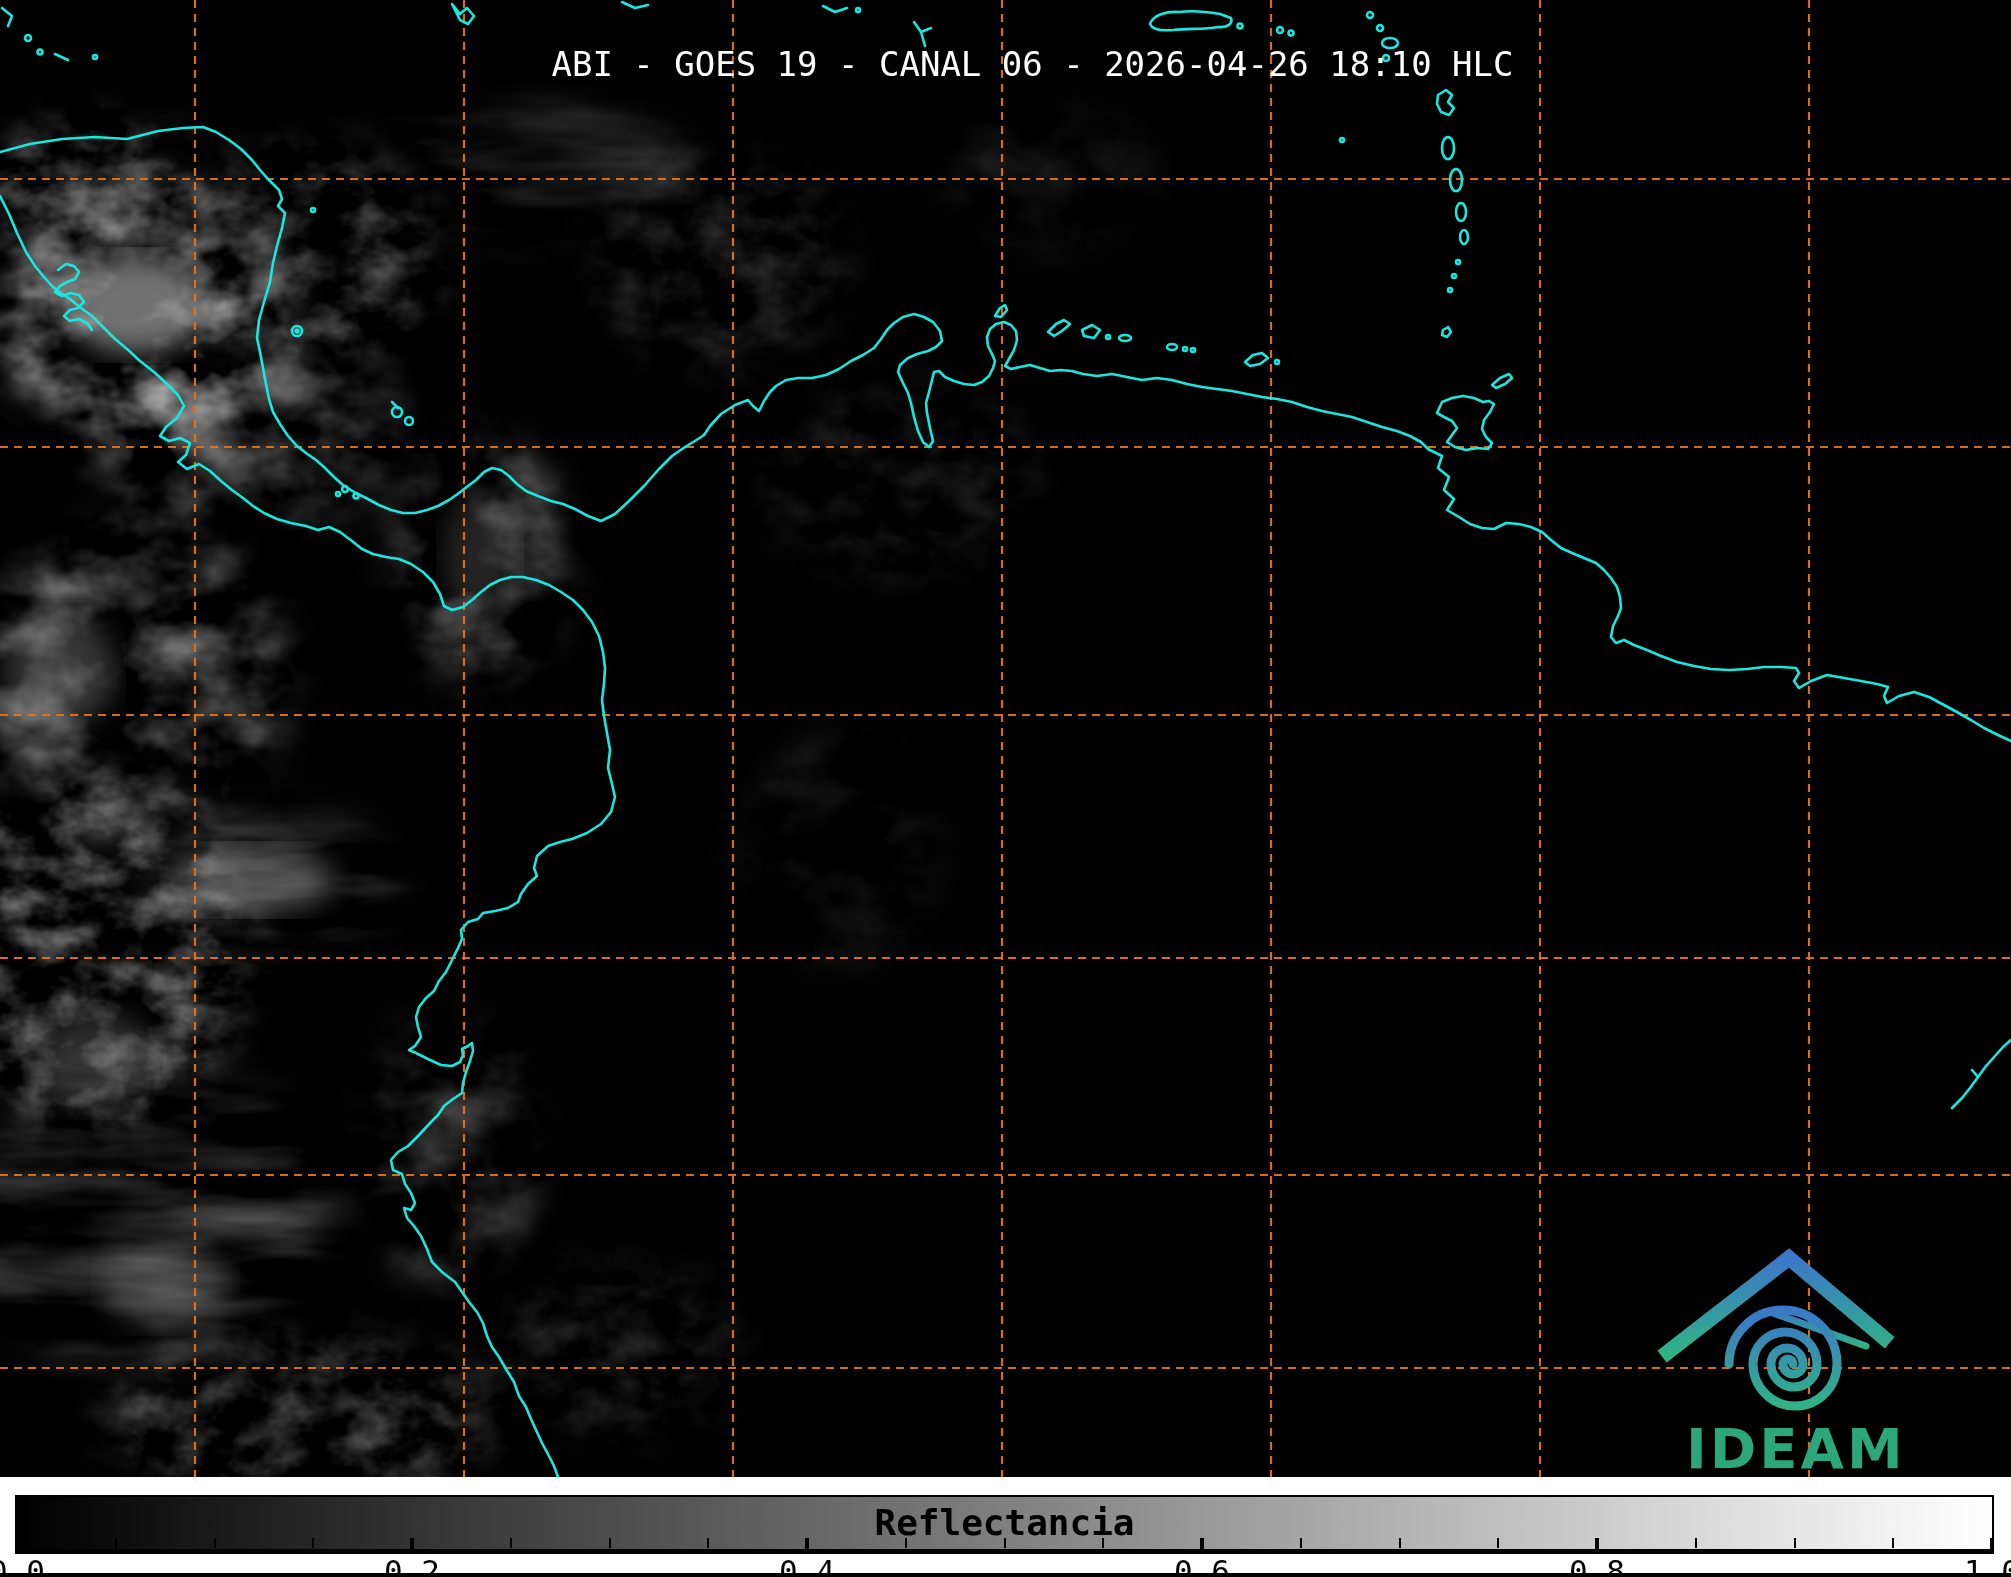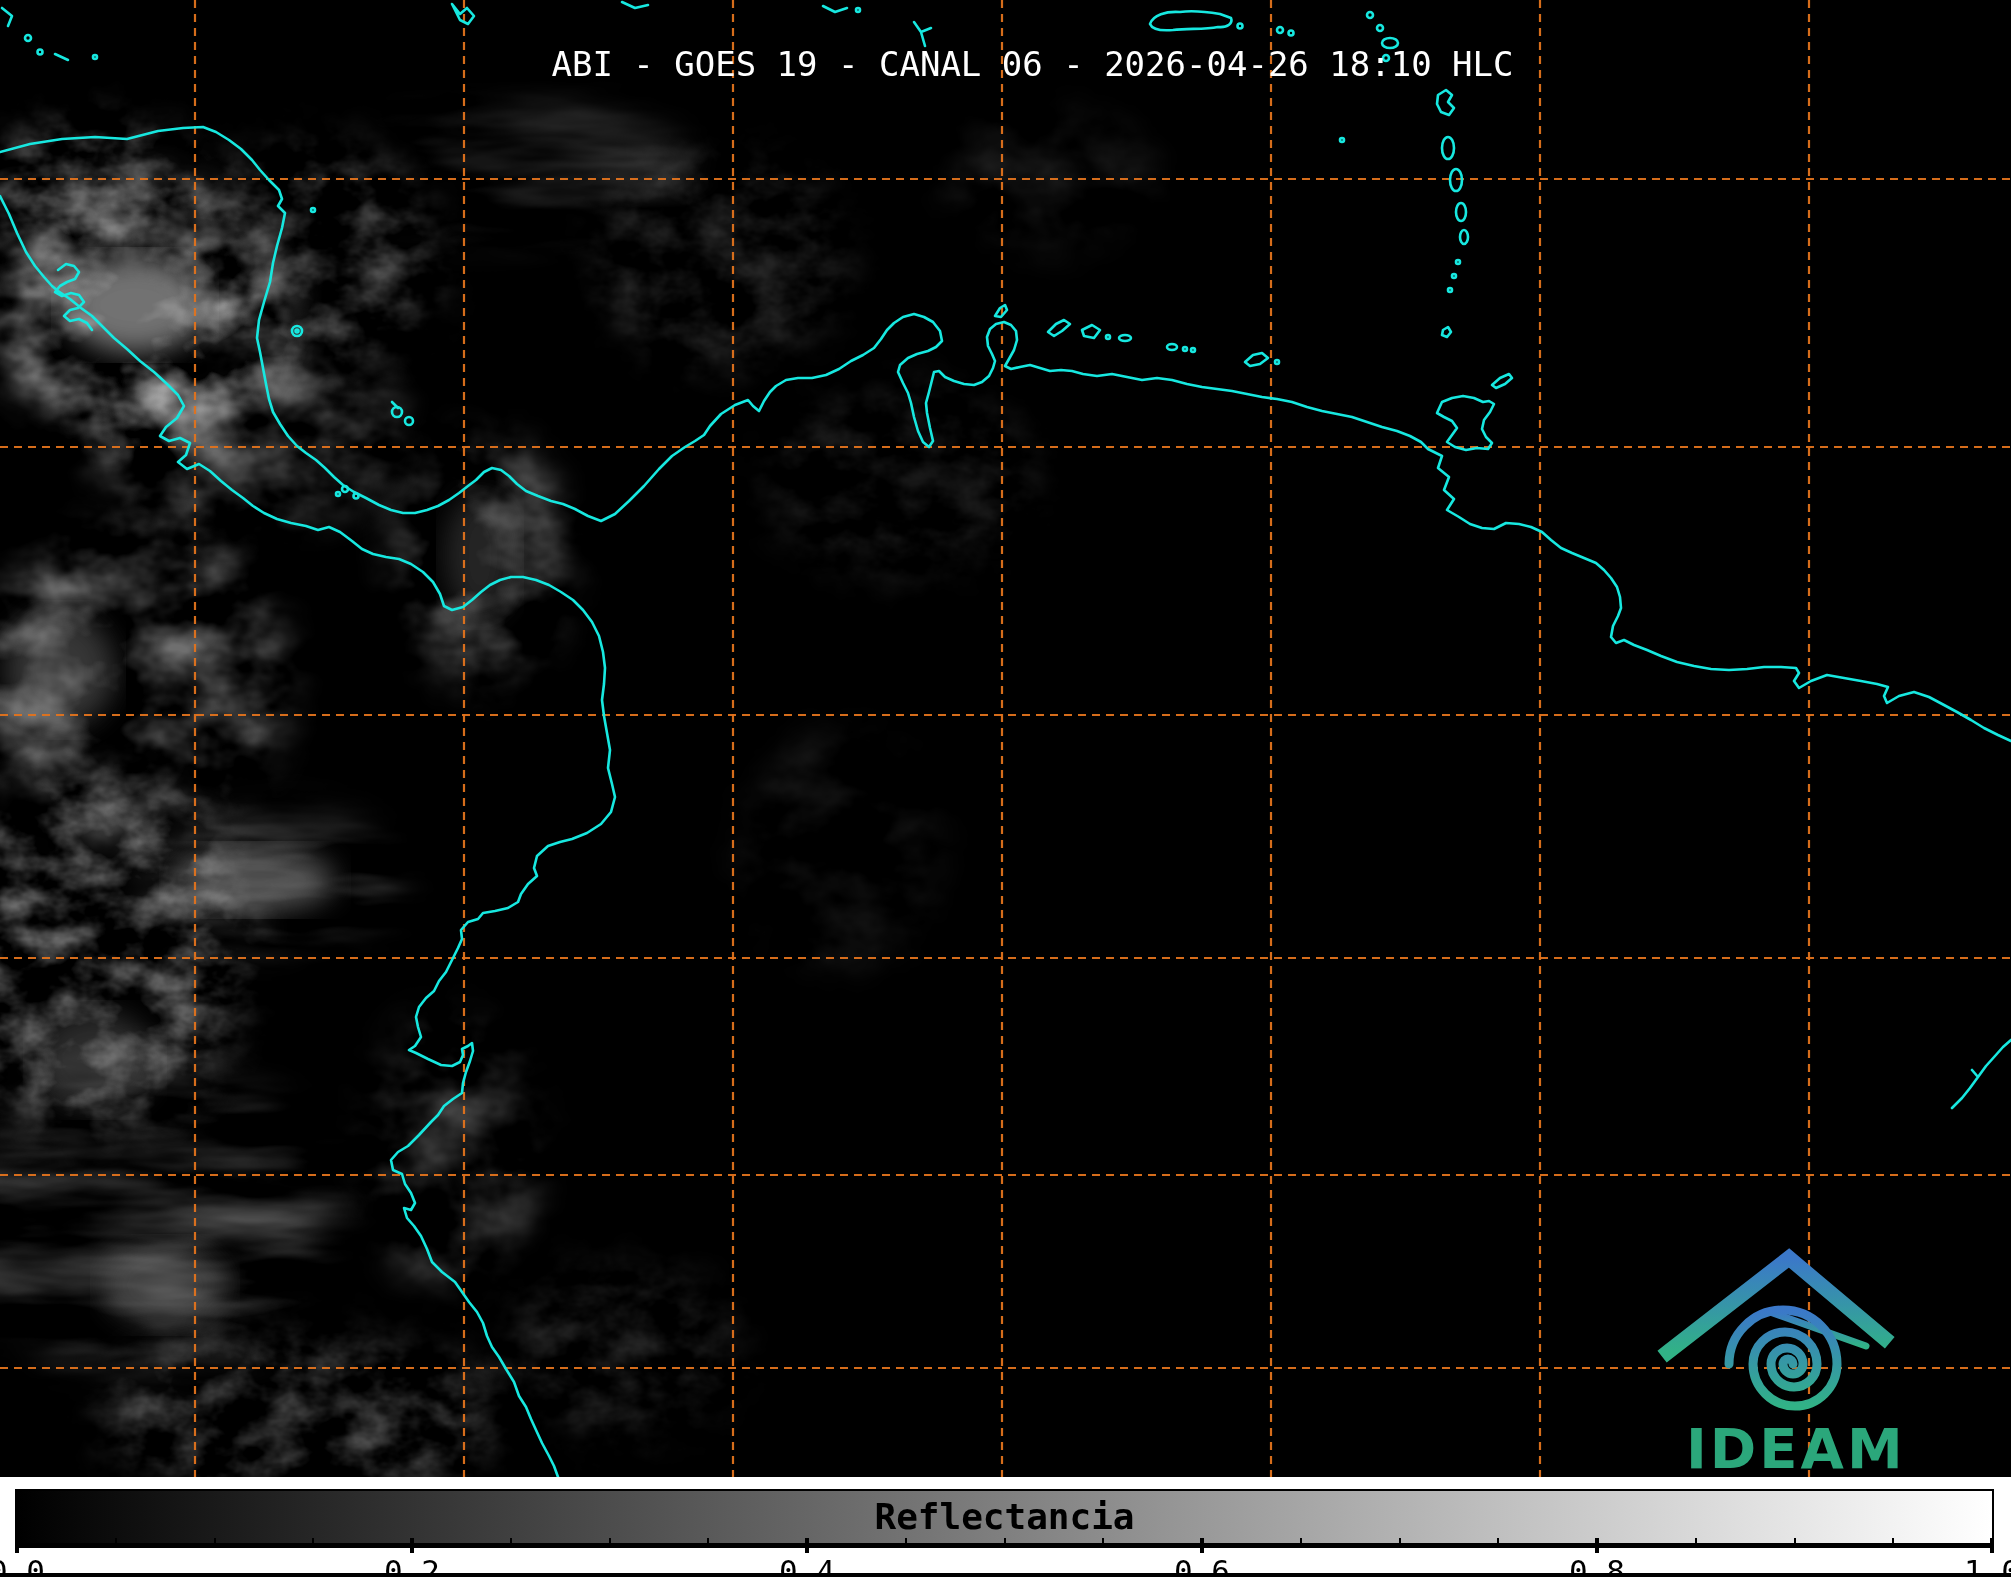--- a/index.html
+++ b/index.html
@@ -3,21 +3,21 @@
 <meta charset="utf-8">
 <style>
   html,body{margin:0;padding:0;background:#ffffff;}
   .stage{position:relative;width:2011px;height:1577px;overflow:hidden;background:#ffffff;
          font-family:"DejaVu Sans Mono", monospace;}
   .map{position:absolute;left:0;top:0;width:2011px;height:1477px;background:#000;overflow:hidden;}
   .map svg{position:absolute;left:0;top:0;}
   .title{position:absolute;left:0;top:44px;width:100%;text-align:center;color:#ffffff;
          font-size:34px;letter-spacing:0px;transform:translateX(27px);white-space:pre;}
   .cbar-area{position:absolute;left:0;top:1477px;width:2011px;height:100px;background:#ffffff;}
-  .cbar{position:absolute;left:15px;top:12px;width:1975px;height:52px;
+  .cbar{position:absolute;left:15px;top:18px;width:1975px;height:52px;
         border:2px solid #000;border-bottom:5px solid #000;
         background:linear-gradient(to right,#000000,#ffffff);}
   .cbar-label{position:absolute;left:0;top:0;width:100%;height:52px;line-height:52px;
         text-align:center;color:#000;font-weight:bold;font-size:36px;}
   .tick{position:absolute;background:#000;top:61px;}
   .tick.major{width:4px;height:15px;}
   .tick.minor{width:2px;height:10px;top:61px;}
   .ticklabel{position:absolute;top:76px;transform:translateX(-50%);color:#000;
         font-size:31px;white-space:pre;}
   .bottom-strip{position:absolute;left:0;top:1573px;width:2011px;height:4px;background:#000;}

